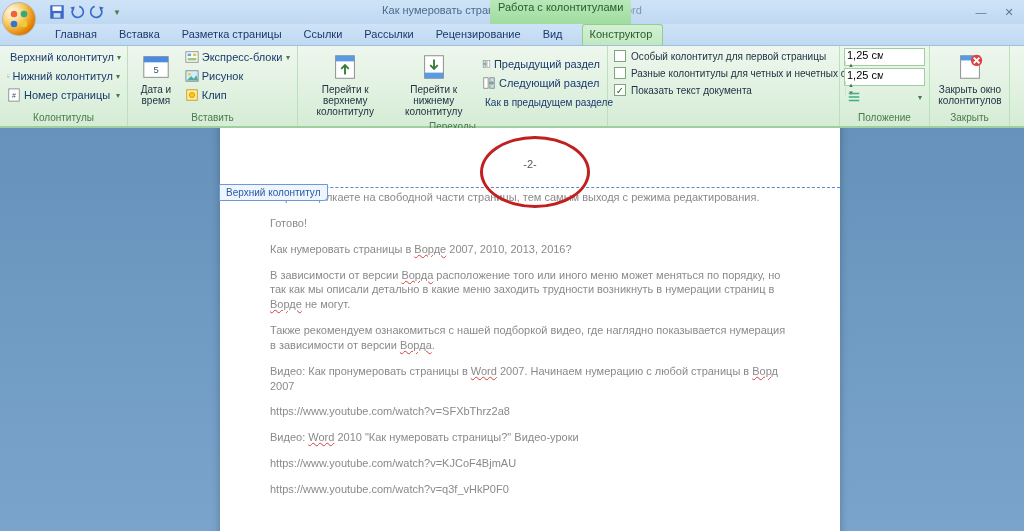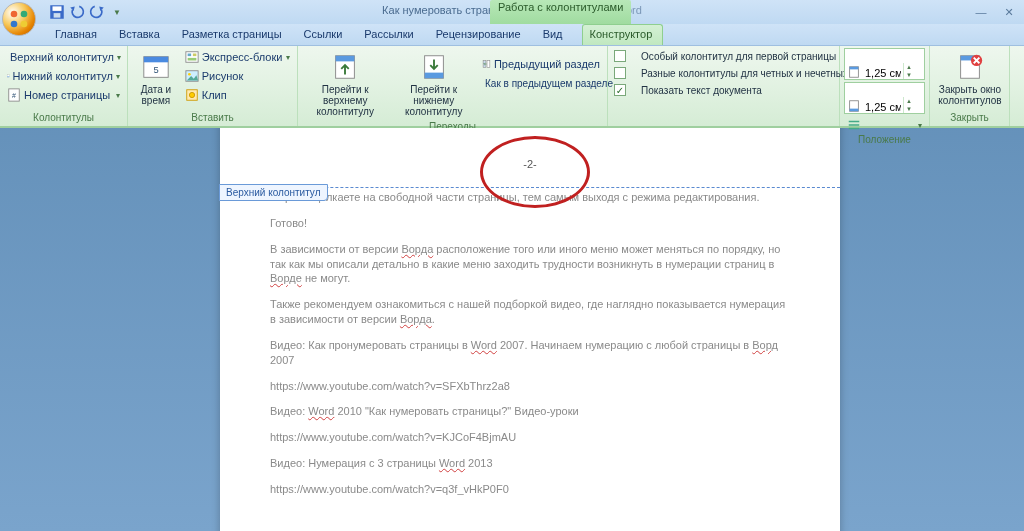--- a/index.html
+++ b/index.html
@@ -87,22 +87,22 @@
   .vbtn{display:flex;flex-direction:column;align-items:center;justify-content:flex-start;
     padding:3px 6px; width:70px; text-align:center; gap:2px; border:1px solid transparent;border-radius:3px;}
   .vbtn .ico{width:30px;height:30px;}
   .vbtn .lbl{font-size:10px;line-height:1.1;color:#234;}
   .small-row{display:flex;align-items:center;gap:3px;padding:1px 2px;color:#1a3a6c;
     border:1px solid transparent;border-radius:2px;white-space:nowrap;}
   .small-row .ico{width:14px;height:14px;}
   .dd-arrow{margin-left:auto;color:#4a7a4a;font-size:8px;}
   .col{display:flex;flex-direction:column;gap:1px;}
   .chk{width:12px;height:12px;background:#fff;border:1px solid #7aa87a;display:inline-flex;align-items:center;justify-content:center;color:#2a6a2a;font-size:10px;flex-shrink:0;}
-  .param-row{display:flex;align-items:center;gap:15px;padding:2px 2px;color:#234;white-space:nowrap;}
-  .spin{display:flex;align-items:flex-end;background:#fff;border:1px solid #9fcf9f;height:32px;}
+  .param-row{display:flex;align-items:center;gap:5px;padding:2px 2px;color:#234;white-space:nowrap;}
+  .spin{display:flex;align-items:flex-start;background:#fff;border:1px solid #9fcf9f;height:18px;flex-direction:column;}
   .spin .ico{width:14px;height:14px;margin:0 2px;}
   .spin input{border:0;width:40px;font-size:11px;text-align:right;padding:0 2px;outline:none;}
   .spin .arrows{display:flex;flex-direction:column;border-left:1px solid #cde8cd;}
   .spin .arrows span{font-size:6px;line-height:8px;padding:0 2px;color:#4a7a4a;cursor:pointer;}
 
   .doc-area{
     position:absolute; left:0; right:0; top:128px; bottom:0;
     overflow:hidden;
   }
   .page{
@@ -296,20 +296,28 @@
           <svg class="ico" viewBox="0 0 16 16">
               <rect x="2" y="2" width="5" height="12" fill="#cde" stroke="#888"></rect>
               <rect x="9" y="2" width="5" height="12" fill="#fff" stroke="#888"></rect>
               <path d="M8 8 L4 8 M5 6 L3 8 L5 10" stroke="#3a7a3a" fill="none"></path>
             </svg>
           <span>Предыдущий раздел</span>
         </div>
         <div class="small-row">
           <svg class="ico" viewBox="0 0 16 16">
               <rect x="2" y="2" width="5" height="12" fill="#fff" stroke="#888"></rect>
+              <rect x="9" y="2" width="5" height="12" fill="#cde" stroke="#888"></rect>
+              <path d="M8 8 L12 8 M11 6 L13 8 L11 10" stroke="#3a7a3a" fill="none"></path>
+            </svg>
+          <span>Следующий раздел</span>
+        </div>
+        <div class="small-row">
+          <svg class="ico" viewBox="0 0 16 16">
+              <rect x="2" y="2" width="5" height="12" fill="#fff" stroke="#888"></rect>
               <rect x="9" y="2" width="5" height="12" fill="#fff" stroke="#888"></rect>
               <path d="M6 8 Q8 5 10 8" stroke="#c80" fill="none" stroke-width="1.5"></path>
             </svg>
           <span style="font-size:10px;">Как в предыдущем разделе</span>
         </div>
       </div>
     </div>
     <div class="group-label">Переходы</div>
   </div>
 
@@ -388,23 +396,23 @@
 <div class="doc-area">
   <div class="page">
     <div class="header-zone">
       <div class="hdr-pagenum">-2-</div>
     </div>
     <div class="header-tag">Верхний колонтитул</div>
     <div class="annot-circle"></div>
     <div class="body-text">
       <p class="top-line"><span>ва раза щелкаете на свободной части страницы, тем самым выходя с режима редактирования.</span></p>
       <p><span>Готово!</span></p>
+      <p><span> Как нумеровать страницы в </span><span class="wavy">Ворде</span><span> 2007,  2010,  2013,  2016?</span></p>
       <p><span>В зависимости от версии </span><span class="wavy">Ворда</span><span> расположение того или иного меню может меняться по порядку, но так как мы описали детально в какие меню заходить трудности возникнуть в  нумерации страниц в </span><span class="wavy">Ворде</span><span> не могут.</span></p>
       <p><span>Также рекомендуем ознакомиться с нашей подборкой видео, где наглядно показывается нумерация в зависимости от версии </span><span class="wavy">Ворда</span><span>.</span></p>
       <p><span>Видео: Как пронумеровать страницы в </span><span class="wavy">Word</span><span> 2007.  Начинаем нумерацию с любой страницы в </span><span class="wavy">Ворд</span><span> 2007</span></p>
       <p><span>https://www.youtube.com/watch?v=SFXbThrz2a8</span></p>
       <p><span>Видео: </span><span class="wavy">Word</span><span> 2010  "Как нумеровать страницы?" Видео-уроки</span></p>
       <p><span>https://www.youtube.com/watch?v=KJCoF4BjmAU</span></p>
-      <p><span>Видео: Нумерация с 3 страницы </span><span class="wavy">Word</span><span> 2013</span></p>
       <p><span>https://www.youtube.com/watch?v=q3f_vHkP0F0</span></p>
     </div>
   </div>
 </div>
 
 </body></html>

